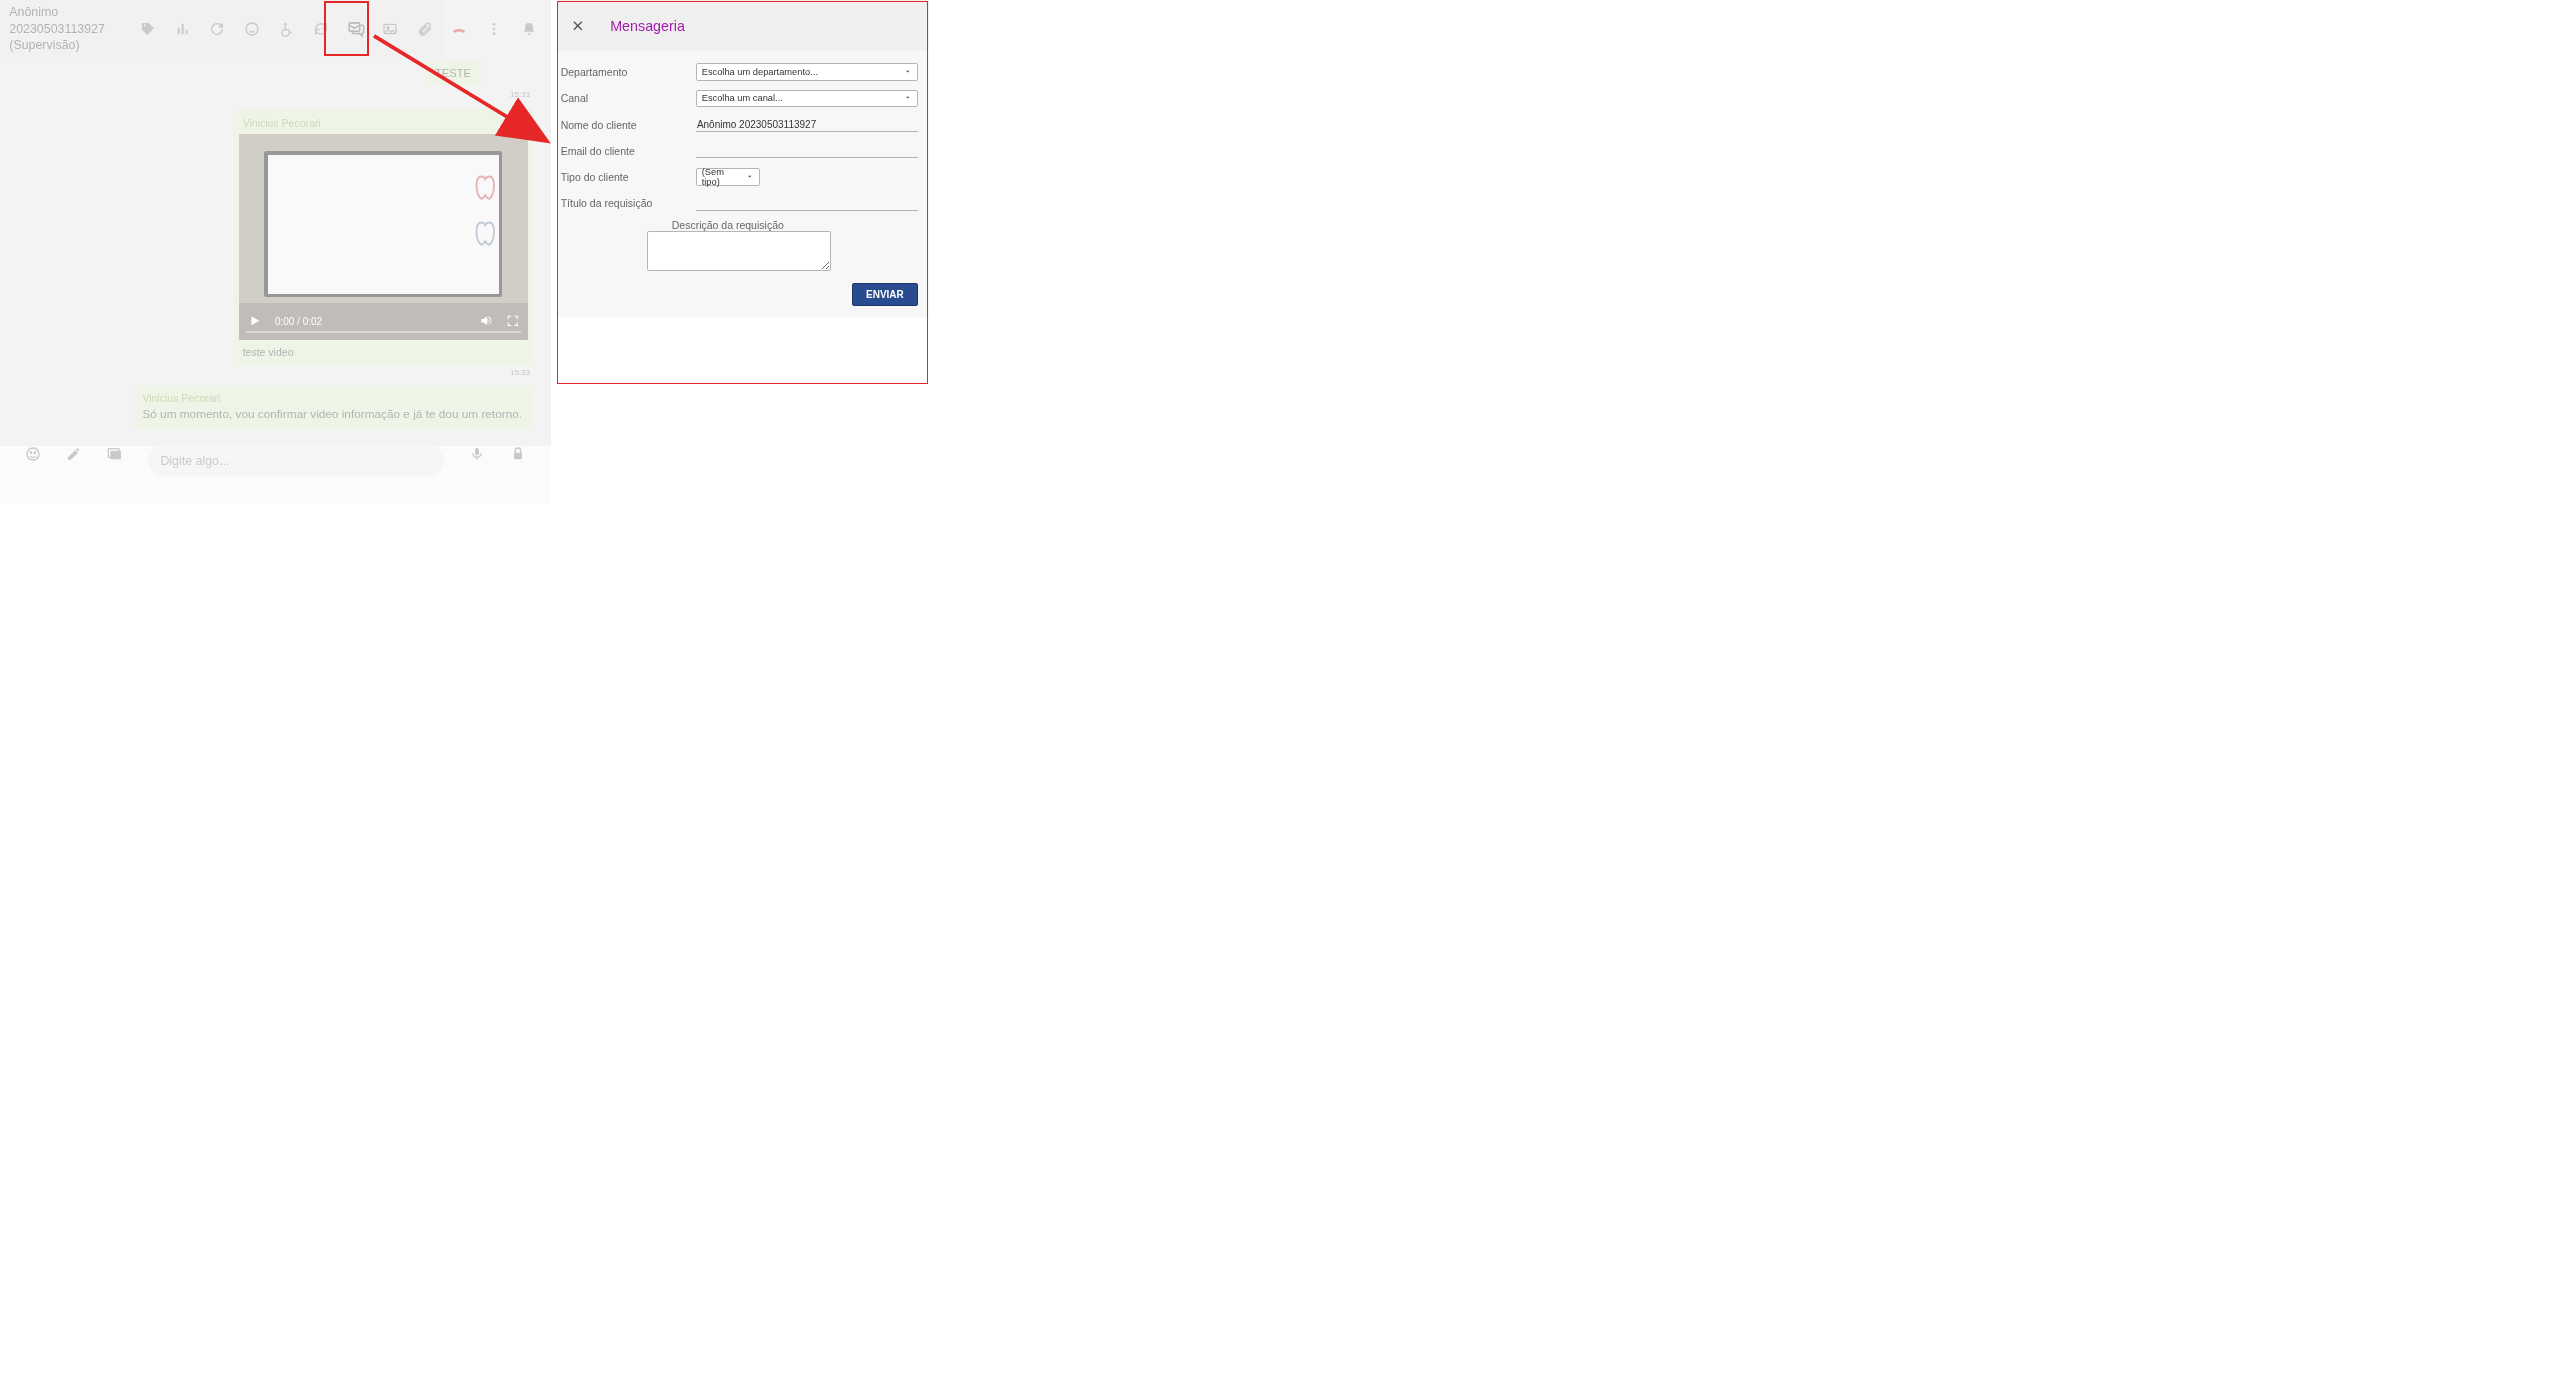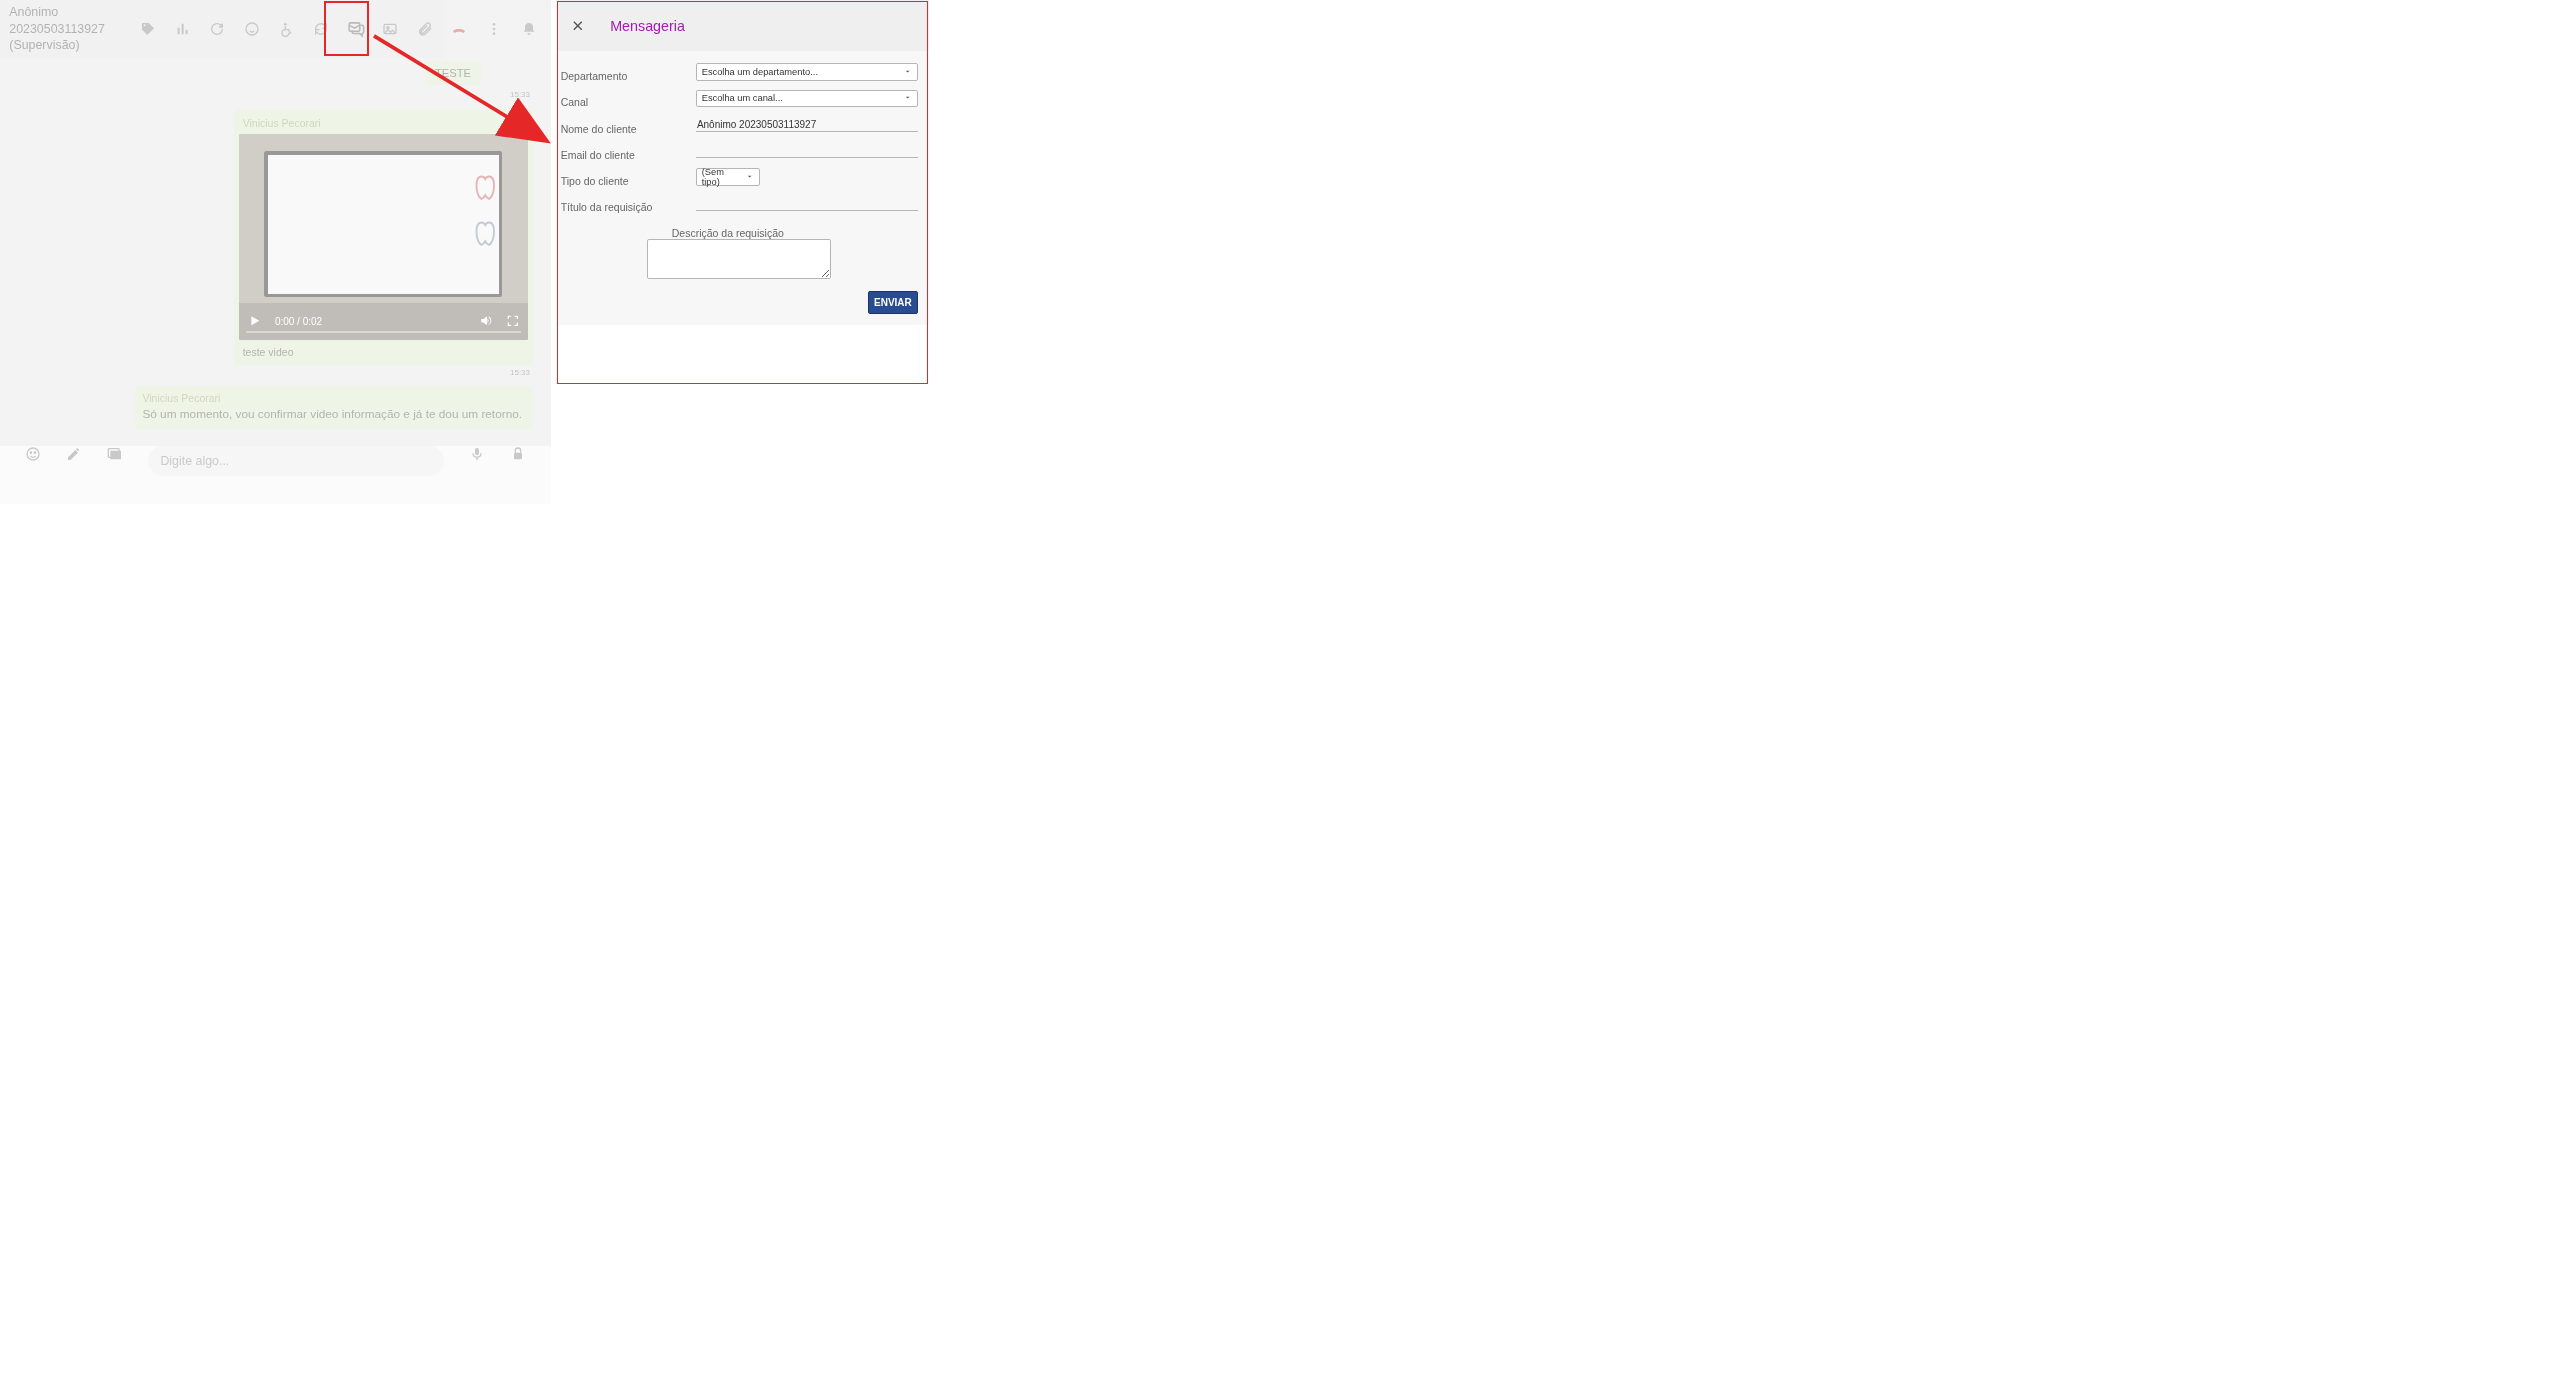--- a/index.html
+++ b/index.html
@@ -116,21 +116,21 @@
       display: flex; align-items: center; padding-left: 13.6px;
     }
     .close-x { width: 13.6px; height: 13.6px; margin-right: 26px; cursor: pointer; }
     .panel-title { font-size: 14.3px; color: #a21caf; font-weight: 400; }
 
     .panel-body {
       background: #f7f7f7; padding: 11.2px 11.2px 11.2px 3.7px;
     }
     .form-row { display: flex; align-items: center; margin-bottom: 6.2px; min-height: 20px; }
     .form-row.top { align-items: center; flex-direction: column; }
-    .form-label { width: 135px; min-width:135px; font-size: 10.5px; color: #666; margin-top: 8px; }
+    .form-label { width: 135px; min-width:135px; font-size: 10.5px; color: #666; }
     .form-select {
       flex: 1; height: 17.4px; border: 0.6px solid #b5b5b5; background: #fff;
       border-radius: 1.9px; padding: 0 15px 0 5px; font-size: 9.3px; color: #333;
       position: relative; display: flex; align-items: center;
     }
     .select-chev { position: absolute; right: 5px; top: 50%; transform: translateY(-50%); }
     .form-input-line {
       flex: 1; height: 15px; border: none; border-bottom: 0.6px solid #b5b5b5;
       background: transparent; font-size: 10px; color: #333; padding: 0 1.2px;
     }
@@ -139,21 +139,21 @@
       border-radius: 1.9px; padding: 0 15px 0 5px; font-size: 9.3px; color: #333;
       position: relative; display: flex; align-items: center;
     }
     .form-textarea {
       flex: 1; height: 125px; border: 0.6px solid #b5b5b5; background: #fff;
       border-radius: 1.9px; resize: both; padding: 3.7px;
     }
     .submit-row { display: flex; justify-content: flex-end; padding-top: 6.2px; }
     .submit-btn {
       background: #294b8f; color: #fff; border: 0.6px solid #1c3566;
-      border-radius: 1.9px; padding: 5px 5px; font-size: 10px; font-weight: 700;
+      border-radius: 1.9px; padding: 5px 13px; font-size: 10px; font-weight: 700;
       cursor: pointer;
     }
   </style>
 </head>
 <body>
 
 <div class="left-pane">
 
   <div class="header">
     <div class="contact-block">

